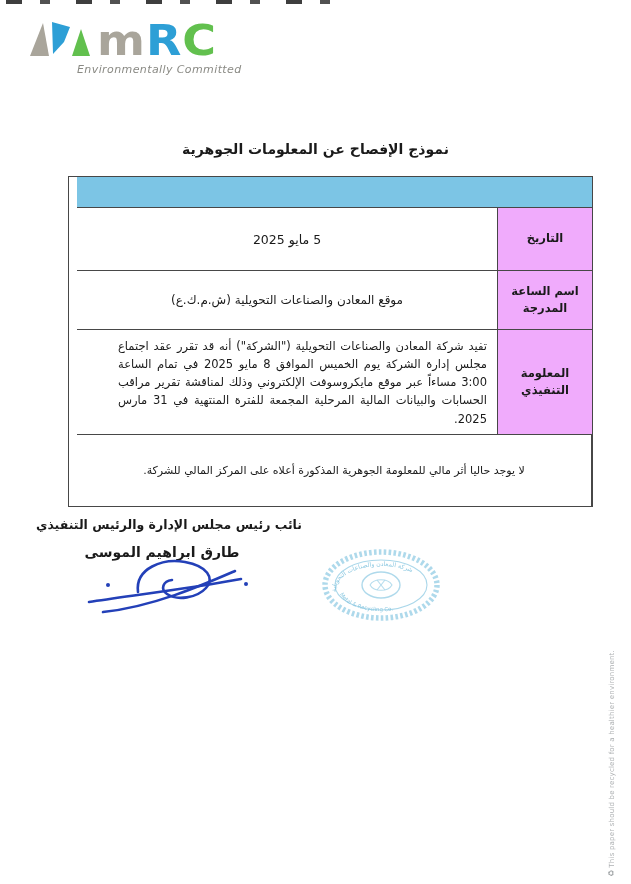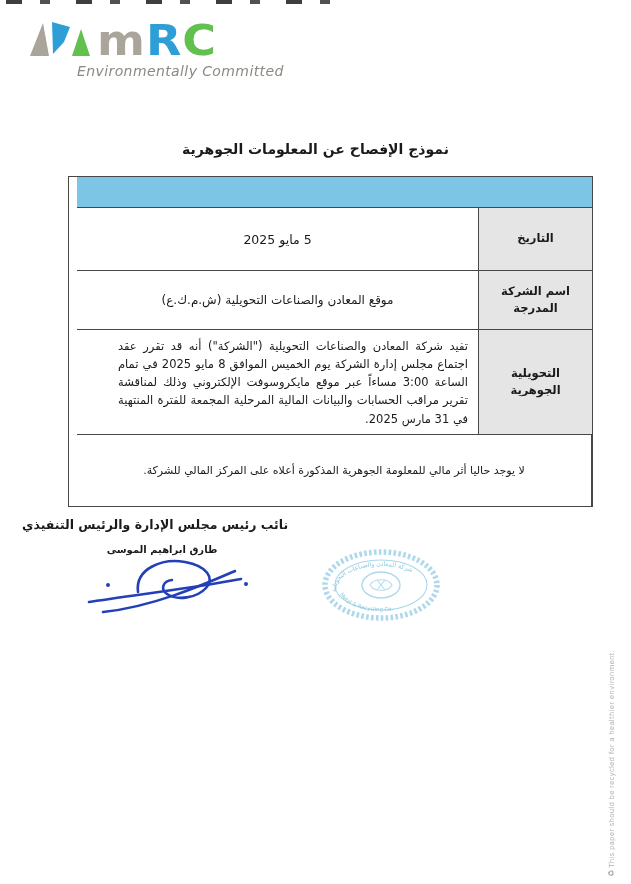--- a/index.html
+++ b/index.html
@@ -11,46 +11,46 @@
   
   .scan-artifact{
     position:absolute;top:0;left:6px;width:330px;height:4px;opacity:.85;
     background:repeating-linear-gradient(90deg,#1c1c1c 0 16px,transparent 16px 34px,#333 34px 44px,transparent 44px 70px);
   }
   
   .logo{position:absolute;left:28px;top:6px;display:flex;align-items:flex-end;height:54px;}
   .logo-letters{display:flex;align-items:flex-end;margin-left:5px;font-weight:bold;
     font-size:46px;line-height:40px;letter-spacing:1px;transform:scaleY(.92);}
   .l-m{color:#a9a59b;} .l-r{color:#2d9fd6;} .l-c{color:#62c04e;}
-  .logo-tagline{position:absolute;left:77px;top:63px;font-size:14px;font-style:italic;
+  .logo-tagline{position:absolute;left:77px;top:63px;font-size:11px;font-style:italic;
     color:#8a8a84;letter-spacing:.4px;}
   
   .doc-title{position:absolute;left:0;top:141px;width:100%;text-align:center;
     font-size:14px;font-weight:bold;direction:rtl;}
   
   .disclosure-table{position:absolute;left:68px;top:176px;width:515px;
     border:1.2px solid #474747;background:#fff;padding-left:8px;}
   .t-header{height:30px;background:#7cc5e5;border-bottom:1.2px solid #474747;}
   .t-row{display:flex;border-bottom:1.2px solid #474747;}
   .t-row:last-child{border-bottom:none;}
   .t-value{flex:1;border-right:1.2px solid #474747;display:flex;align-items:center;
     justify-content:center;direction:rtl;}
-  .t-label{width:113px;background:#e5e5e5;display:flex;align-items:center;justify-content:center;
+  .t-label{width:94px;background:#f0abfc;display:flex;align-items:center;justify-content:center;
     font-weight:bold;font-size:11.5px;direction:rtl;text-align:center;padding:4px 6px;box-sizing:border-box;line-height:1.5;}
   .row-date .t-value{min-height:62px;font-size:12.5px;}
   .row-company .t-value{min-height:58px;font-size:12px;}
   .row-info .t-value{min-height:90px;align-items:flex-end;margin-left:33px;}
   .row-info .cell-par{padding:7px 10px 6px 8px;font-size:11.5px;line-height:1.58;
     text-align:justify;direction:rtl;}
   .row-impact .t-value{min-height:71px;font-size:11px;padding:0 14px;text-align:center;}
   
-  .signatory-title{position:absolute;left:22px;top:517px;width:280px;text-align:left;
+  .signatory-title{position:absolute;left:22px;top:517px;width:280px;text-align:right;
     font-weight:bold;font-size:12.5px;direction:rtl;}
   .signatory-name{position:absolute;left:22px;top:544px;width:280px;text-align:center;
-    font-weight:bold;font-size:10px;direction:rtl;}
+    font-weight:bold;font-size:14px;direction:rtl;}
   .signature-svg{position:absolute;left:83px;top:554px;}
   .stamp-svg{position:absolute;left:318px;top:545px;opacity:.85;}
   
   .footer{position:absolute;left:0;bottom:0;width:100%;}
   
   .side-note-anchor{position:absolute;left:607px;top:877px;width:0;height:0;}
   .side-note{position:absolute;left:0;top:0;transform:rotate(-90deg);transform-origin:0 0;
     white-space:nowrap;font-size:7px;color:#aeb1b3;letter-spacing:.2px;}
   .side-note .recycle{font-size:8px;margin-right:2px;color:#9fa3a5;}
 </style>
@@ -80,28 +80,28 @@
   <div class="disclosure-table">
     <div class="t-header"></div>
 
     <div class="t-row row-date">
       <div class="t-value">5 مايو 2025</div>
       <div class="t-label">التاريخ</div>
     </div>
 
     <div class="t-row row-company">
       <div class="t-value">موقع المعادن والصناعات التحويلية (ش.م.ك.ع)</div>
-      <div class="t-label">اسم الشركة المدرجة</div>
+      <div class="t-label">اسم الساعة المدرجة</div>
     </div>
 
     <div class="t-row row-info">
       <div class="t-value">
         <div class="cell-par">تفيد شركة المعادن والصناعات التحويلية ("الشركة") أنه قد تقرر عقد اجتماع مجلس إدارة الشركة يوم الخميس الموافق 8 مايو 2025 في تمام الساعة 3:00 مساءاً عبر موقع مايكروسوفت الإلكتروني وذلك لمناقشة تقرير مراقب الحسابات والبيانات المالية المرحلية المجمعة للفترة المنتهية في 31 مارس 2025.</div>
       </div>
-      <div class="t-label">التحويلية الجوهرية</div>
+      <div class="t-label">المعلومة التنفيذي</div>
     </div>
 
     <div class="t-row row-impact">
       <div class="t-value">لا يوجد حاليا أثر مالي للمعلومة الجوهرية المذكورة أعلاه على المركز المالي للشركة.</div>
     </div>
   </div>
 
   <div class="signatory-title">نائب رئيس مجلس الإدارة والرئيس التنفيذي</div>
   <div class="signatory-name">طارق ابراهيم الموسى</div>
 

